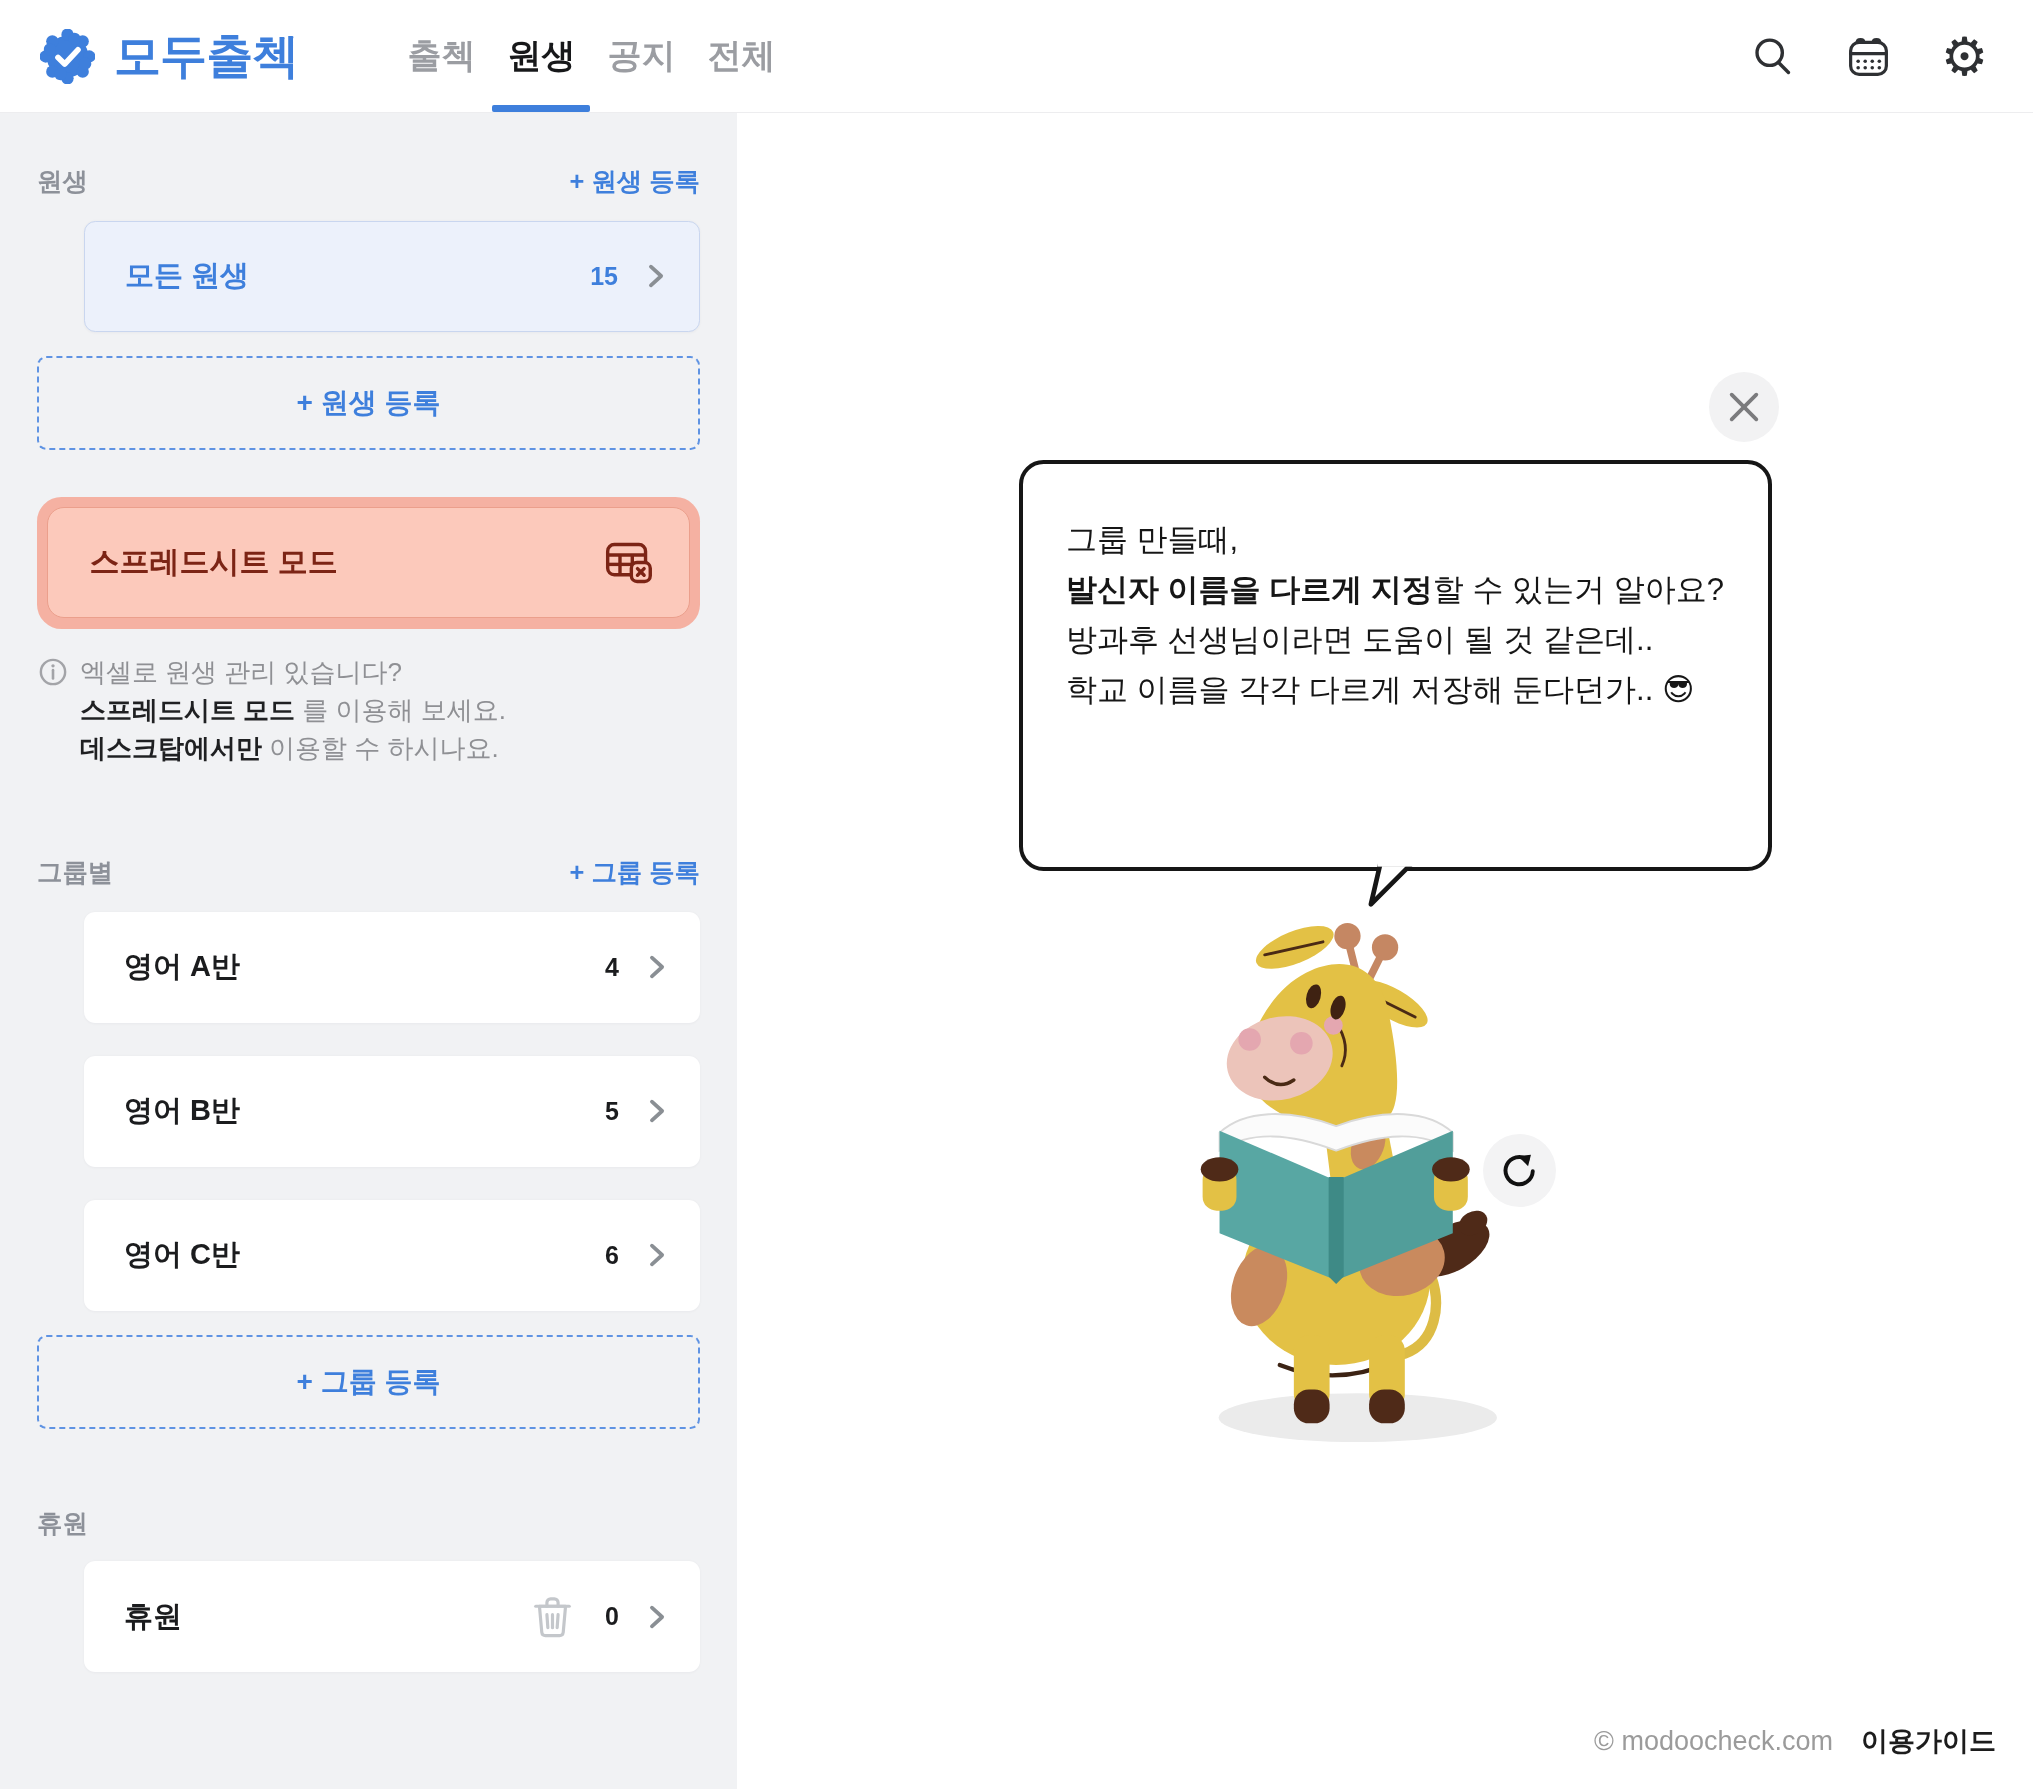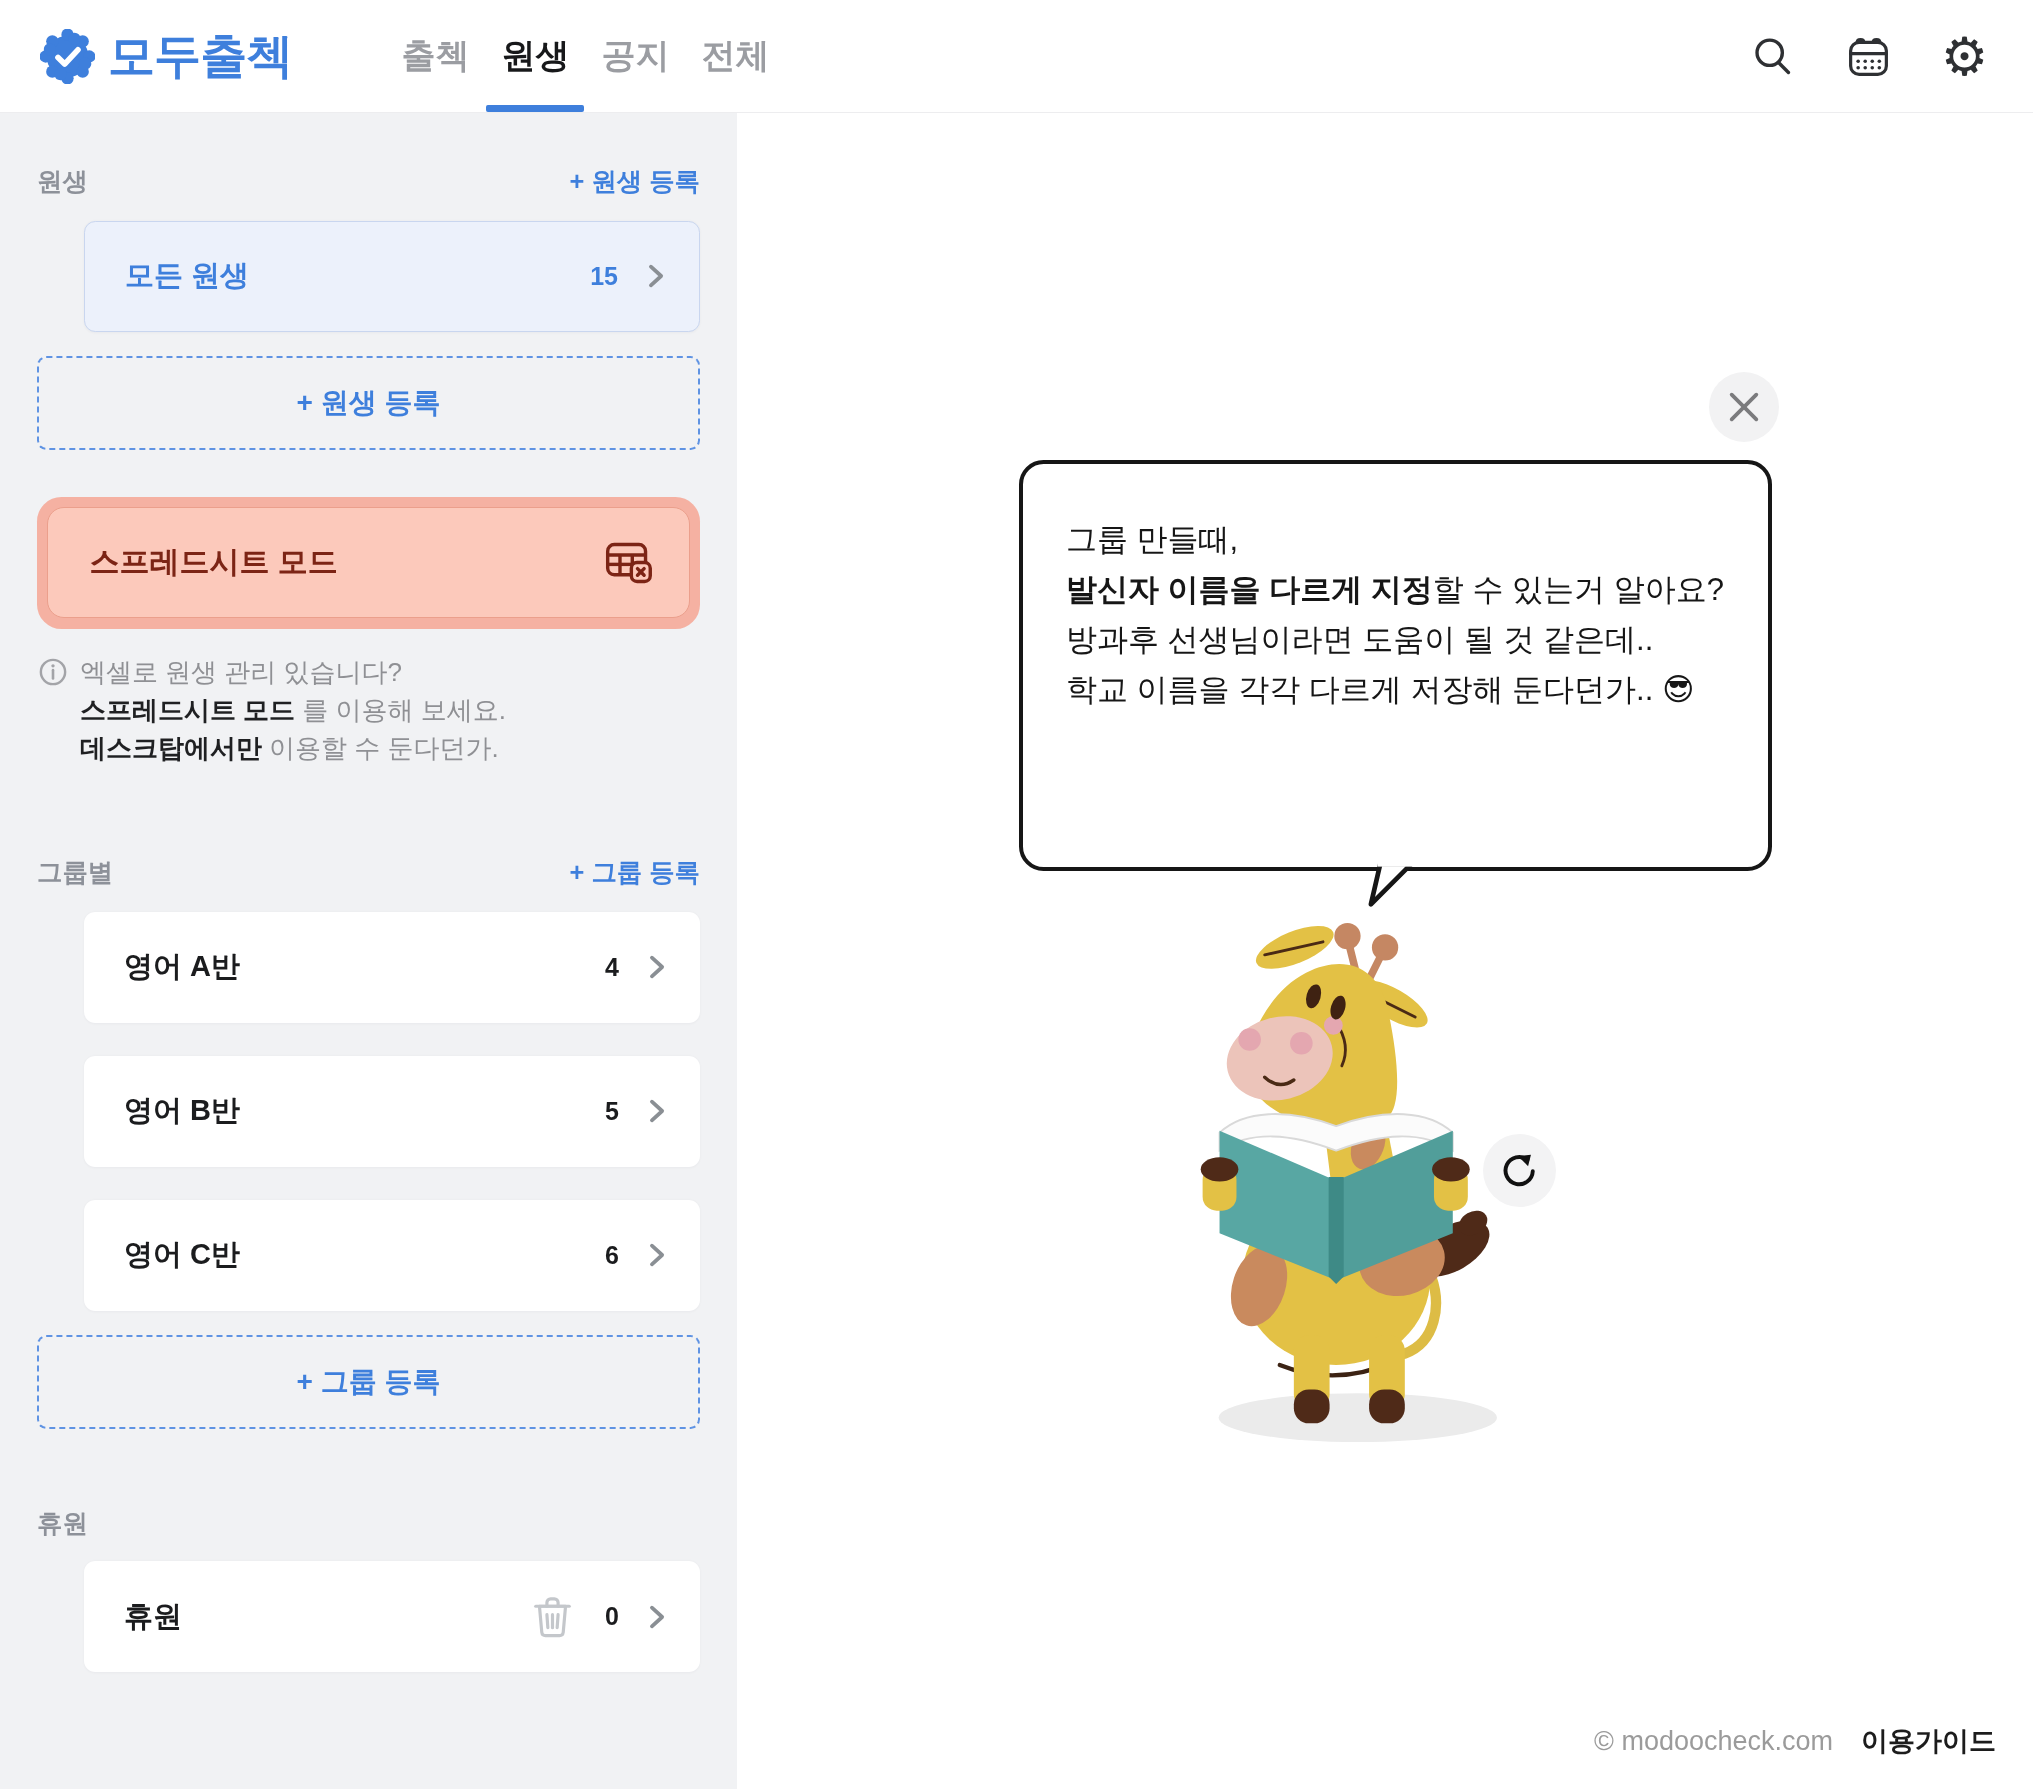--- a/index.html
+++ b/index.html
@@ -2,21 +2,21 @@
 <html style="font-size:15px"><head>
 <meta charset="utf-8">
 <style>
   * { margin:0; padding:0; box-sizing:border-box; }
   body { background:#888; font-family:"Liberation Sans","DejaVu Sans",sans-serif; }
   .page { position:relative; width:2034px; height:1789px; background:#fff; overflow:hidden; margin:0 auto; }
 
   
   .nav { position:absolute; left:0; top:0; width:2034px; height:113px; background:#fff;
          border-bottom:0.9px solid #ededef; display:flex; align-items:center; z-index:5; }
-  .brand { display:flex; align-items:center; gap:13px; margin-left:40px; }
+  .brand { display:flex; align-items:center; gap:19px; margin-left:40px; }
   .brand-text { font-size:47px; font-weight:800; color:#3e7fdc; letter-spacing:-0.9px; }
   .tabs { display:flex; height:100%; margin-left:109px; gap:32px;align-items:center; }
   .tab { position:relative; height:100%; display:flex; align-items:center; font-size:34px;
          color:#9b9da2; font-weight:600; cursor:pointer; }
   .tab.active { color:#17181a; font-weight:800; }
   .tab.active::after { content:""; position:absolute; left:-15px; right:-15px; bottom:0; height:7.5px;
          background:#3e7fdc; border-radius:1.9px; }
   .nav-icons { margin-left:auto; margin-right:45px; display:flex; align-items:center; gap:47px; }
   .nav-icon { width:49px; height:49px; display:flex; align-items:center; justify-content:center; cursor:pointer; }
   .gear-glyph { font-size:53px; color:#2e3033; line-height:1; font-family:"DejaVu Sans",sans-serif; }
@@ -179,21 +179,21 @@
       <span style="display:flex; margin-top:4.7px;">
         <svg width="28" height="28" viewBox="0 0 30 30" fill="none">
           <circle cx="15" cy="15" r="13" stroke="#a3a4a8" stroke-width="2.6"></circle>
           <line x1="15" y1="13" x2="15" y2="22" stroke="#a3a4a8" stroke-width="2.8" stroke-linecap="round"></line>
           <circle cx="15" cy="8.4" r="1.8" fill="#a3a4a8"></circle>
         </svg>
       </span>
       <div class="info-text">
         <div><span>엑셀로 원생 관리 있습니다?</span></div>
         <div><b>스프레드시트 모드</b><span> 를 이용해 보세요.</span></div>
-        <div><b>데스크탑에서만</b><span> 이용할 수 둔다던가.</span></div>
+        <div><b>데스크탑에서만</b><span> 이용할 수 하시나요.</span></div>
       </div>
     </div>
 
     <div class="sec-head mt96">
       <span class="sec-label">그룹별</span>
       <span class="sec-link">+ 그룹 등록</span>
     </div>
 
     <div class="group-stack">
       <div class="row-card">

